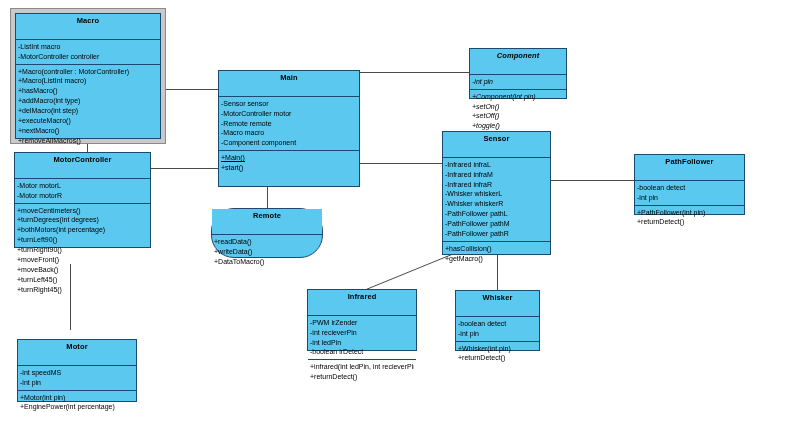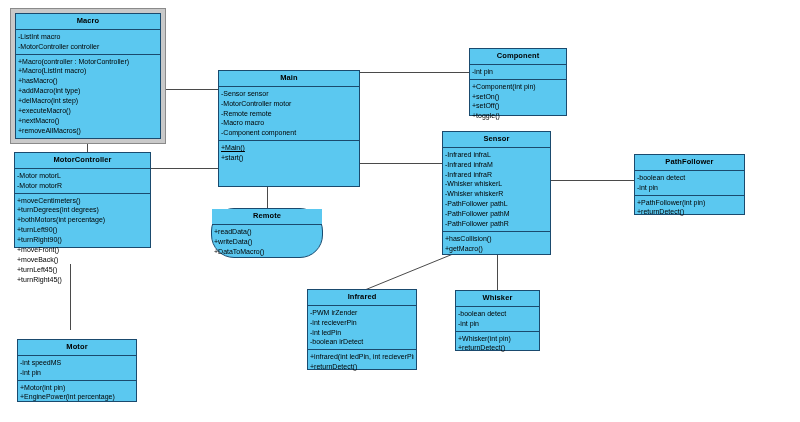--- a/index.html
+++ b/index.html
@@ -37,21 +37,21 @@
     border: 1px solid #1a4a6e;
     box-sizing: border-box;
     color: #000000;
     font-size: 7px;
     line-height: 1.42;
   }
   .uml .title {
     text-align: center;
     font-weight: bold;
     font-size: 7.5px;
-    padding: 2px 2px 2px 2px;
+    padding: 2px 2px 12px 2px;
     border-bottom: 1px solid #1a4a6e;
     background: #5bc8f0;
     letter-spacing: 0.1px;
   }
   .uml .compartment {
     padding: 2px 2px 2px 1px;
     border-bottom: 1px solid #1a4a6e;
   }
   .uml .compartment:last-child {
     border-bottom: none;
@@ -167,21 +167,21 @@
 
   <div class="uml" style="left:211px; top:208px; width:112px; height:50px;border-radius:23px;">
     <div class="title">Remote</div>
     <div class="compartment">
       <div class="row">+readData()</div>
       <div class="row">+writeData()</div>
       <div class="row">+DataToMacro()</div>
     </div>
   </div>
 
-  <div class="uml" style="left:469px; top:48px; width:98px; height:68px;">
+  <div class="uml" style="left:469px; top:48px; width:98px; height:51px;font-style:italic;">
     <div class="title">Component</div>
     <div class="compartment">
       <div class="row">-int pin</div>
     </div>
     <div class="compartment">
       <div class="row">+Component(int pin)</div>
       <div class="row">+setOn()</div>
       <div class="row">+setOff()</div>
       <div class="row">+toggle()</div>
     </div>
@@ -210,21 +210,21 @@
       <div class="row">-PathFollower pathL</div>
       <div class="row">-PathFollower pathM</div>
       <div class="row">-PathFollower pathR</div>
     </div>
     <div class="compartment">
       <div class="row">+hasCollision()</div>
       <div class="row">+getMacro()</div>
     </div>
   </div>
 
-  <div class="uml" style="left:307px; top:289px; width:110px; height:81px;">
+  <div class="uml" style="left:307px; top:289px; width:110px; height:62px;">
     <div class="title">Infrared</div>
     <div class="compartment">
       <div class="row">-PWM irZender</div>
       <div class="row">-int recieverPin</div>
       <div class="row">-int ledPin</div>
       <div class="row">-boolean irDetect</div>
     </div>
     <div class="compartment">
       <div class="row">+infrared(int ledPin, int recieverPin)</div>
       <div class="row">+returnDetect()</div>

